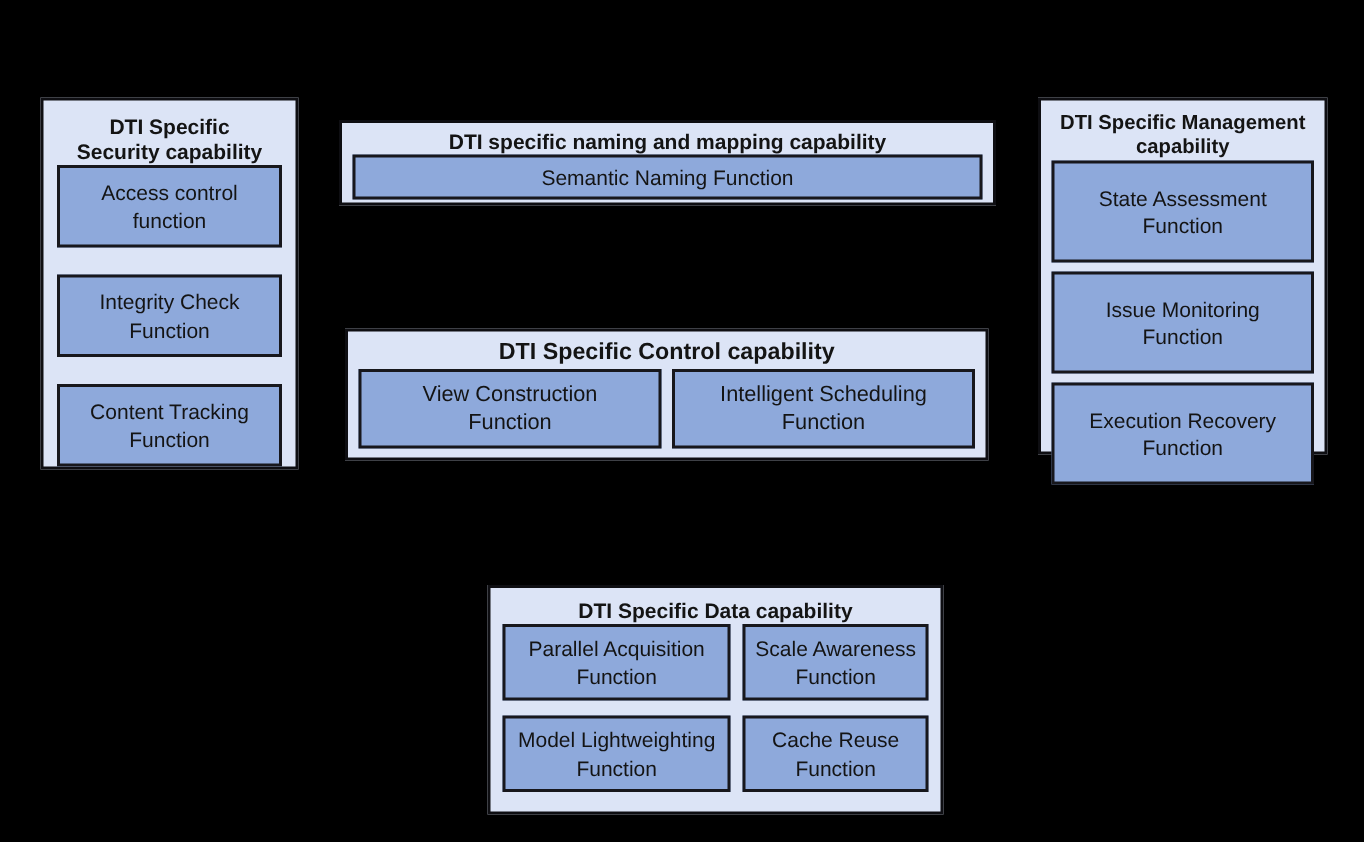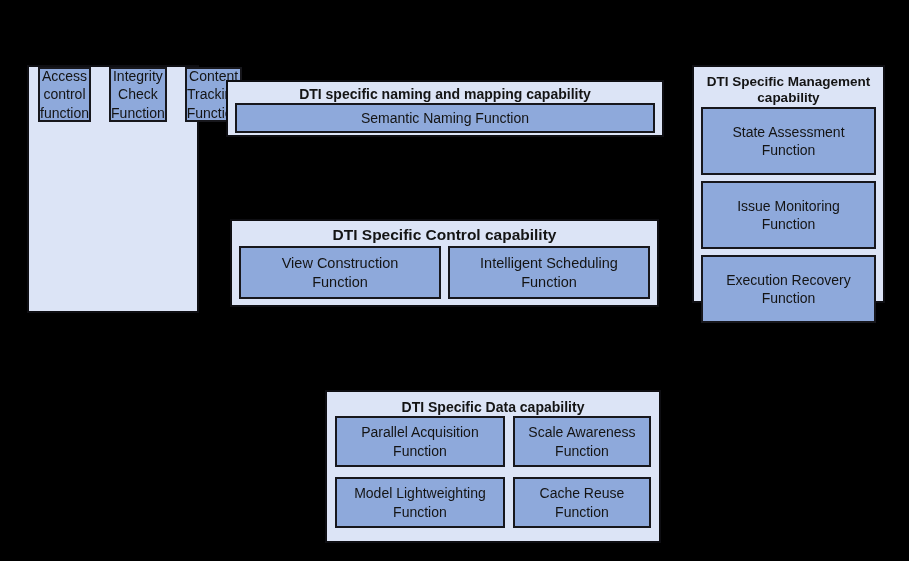--- a/index.html
+++ b/index.html
@@ -43,21 +43,21 @@
     text-align:center;
     white-space:pre-line;
     line-height:1.3;
     font-size:14px;
     color:var(--text);
   }
 
   
   .g-security{left:27px;top:65px;width:172px;height:248px;}
   .g-security .group-title{font-size:14px;padding:9px 4px 0 4px;height:53px;}
-  .g-security .boxes{flex-direction:row;gap:18px;padding:0 9px 8px 9px;}
+  .g-security .boxes{flex-direction:column;gap:18px;padding:0 9px 8px 9px;}
   .g-security .func-box{height:55px;}
 
   
   .g-naming{left:226px;top:80px;width:438px;height:57px;}
   .g-naming .group-title{font-size:14px;padding:4px 4px 0 4px;height:22px;text-align:center;}
   .g-naming .boxes{flex-direction:row;gap:24px;padding:0 7px 5px 7px;}
   .g-naming .func-box{height:30px;flex:1;}
 
   
   .g-management{left:692px;top:65px;width:193px;height:238px;}
@@ -65,29 +65,31 @@
   .g-management .boxes{flex-direction:column;gap:6px;padding:0 7px 7px 7px;}
   .g-management .func-box{height:68px;}
 
   
   .g-control{left:230px;top:219px;width:429px;height:88px;}
   .g-control .group-title{font-size:15.5px;padding:5px 4px 0 4px;height:28px;}
   .g-control .boxes{flex-direction:row;gap:7px;padding:0 7px 6px 7px;}
   .g-control .func-box{height:53px;flex:1;font-size:14.5px;}
 
   
-  .g-data{left:325px;top:390px;width:336px;height:153px;}
+  .g-data{left:325px;top:390px;width:304px;height:153px;}
   .g-data .group-title{font-size:14px;padding:7px 4px 0 4px;height:30px;}
   .g-data .boxes{display:grid;grid-template-columns:1.23fr 1fr;gap:10px 8px;padding:0 8px 16px 8px;}
   .g-data .func-box{height:51px;}
 </style>
 </head>
 <body>
 
 <section class="group g-security">
+  <h2 class="group-title">DTI Specific
+Security capability</h2>
   <div class="boxes">
     <div class="func-box">Access control
 function</div>
     <div class="func-box">Integrity Check
 Function</div>
     <div class="func-box">Content Tracking
 Function</div>
   </div>
 </section>
 

